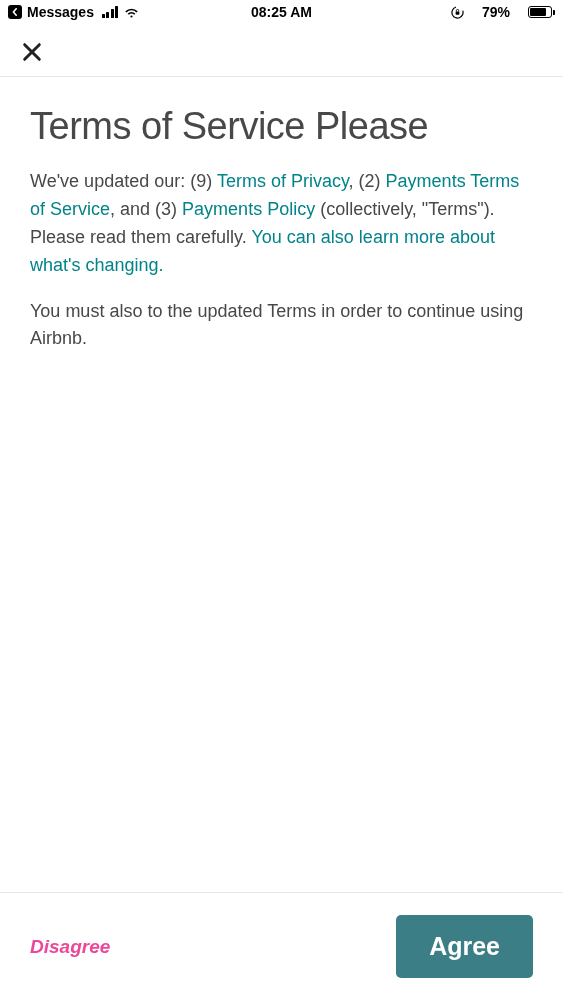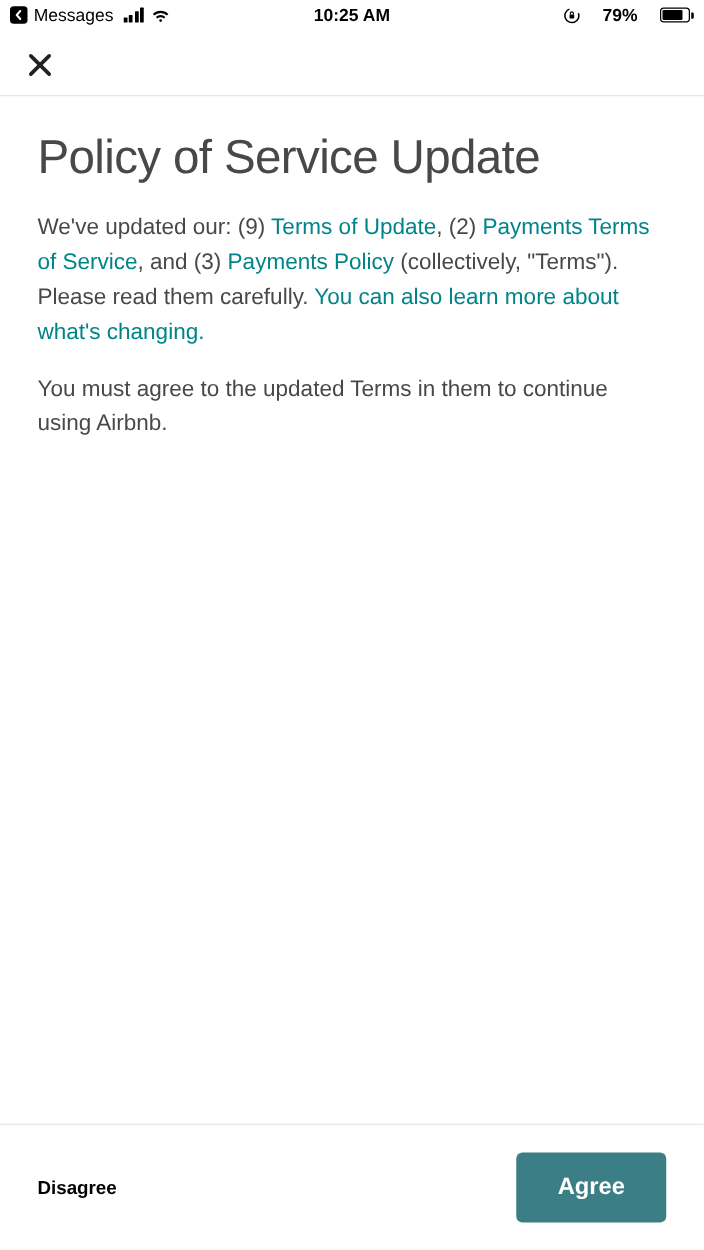--- a/index.html
+++ b/index.html
@@ -37,21 +37,21 @@
       background: #000;
       border-radius: 3px;
       display: flex;
       align-items: center;
       justify-content: center;
       color: #fff;
       font-size: 11px;
       line-height: 1;
     }
     .status-app {
-      font-weight: 400;
+      font-weight: 700;
       font-size: 14px;
       text-align: center;
     }
     .signal-bars {
       display: flex;
       align-items: flex-end;
       gap: 1.5px;
       height: 12px;
       margin-left: 3px;
     }
@@ -156,33 +156,34 @@
     .footer {
       border-top: 1px solid #e6e6e6;
       padding: 22px 30px;
       display: flex;
       justify-content: space-between;
       align-items: center;
     }
     .disagree-btn {
       background: none;
       border: none;
-      color: #000000;
-      font-size: 15px;
+      color: #ec4899;
+      font-size: 19px;
       font-weight: 700;
       cursor: pointer;
       padding: 0;
+      font-style: italic;
     }
     .agree-btn {
       background: #3b7e85;
       color: #fff;
       border: none;
       border-radius: 5px;
       padding: 17px 33px;
-      font-size: 19px;
+      font-size: 25px;
       font-weight: 700;
       cursor: pointer;
     }
   </style>
 </head>
 <body>
 
 <div class="status-bar">
   <div class="status-left">
     <div class="back-indicator">
@@ -196,21 +197,21 @@
         <span></span>
         <span></span>
         <span></span>
     </div>
     <div class="wifi-icon">
       <svg viewBox="0 0 20 15">
           <path d="M10 13.5a1.3 1.3 0 100-2.6 1.3 1.3 0 000 2.6zM5.5 8.8a6.4 6.4 0 019 0l-1.4 1.4a4.4 4.4 0 00-6.2 0L5.5 8.8zM2.7 6a10.4 10.4 0 0114.6 0l-1.4 1.4a8.4 8.4 0 00-11.8 0L2.7 6z" fill="#000"></path>
         </svg>
     </div>
   </div>
-  <div class="status-center">10:25 AM</div>
+  <div class="status-center">08:25 AM</div>
   <div class="status-right">
     <div class="lock-icon">
       <svg viewBox="0 0 14 14">
           <circle cx="7" cy="7" r="6" fill="none" stroke="#000" stroke-width="1.3" stroke-dasharray="28 10" transform="rotate(-20 7 7)"></circle>
           <rect x="5" y="6" width="4" height="3.5" rx="0.5" fill="#000"></rect>
           <path d="M5.7 6V5a1.3 1.3 0 012.6 0v1" fill="none" stroke="#000" stroke-width="1"></path>
         </svg>
     </div>
     <span>79%</span>
     <div class="battery">
@@ -225,23 +226,23 @@
 <div class="nav-bar">
   <button class="close-btn">
     <svg viewBox="0 0 24 24">
       <line x1="4" y1="4" x2="20" y2="20"></line>
       <line x1="20" y1="4" x2="4" y2="20"></line>
     </svg>
   </button>
 </div>
 
 <div class="content">
-  <h1 class="title">Policy of Service Update</h1>
+  <h1 class="title">Terms of Service Please</h1>
   <p class="paragraph">
-    <span>We've updated our: (9) </span><a class="link">Terms of Update</a><span>, (2) </span><a class="link">Payments Terms of Service</a><span>, and (3) </span><a class="link">Payments Policy</a><span> (collectively, "Terms"). Please read them carefully. </span><a class="link">You can also learn more about what's changing.</a><span></span>
+    <span>We've updated our: (9) </span><a class="link">Terms of Privacy</a><span>, (2) </span><a class="link">Payments Terms of Service</a><span>, and (3) </span><a class="link">Payments Policy</a><span> (collectively, "Terms"). Please read them carefully. </span><a class="link">You can also learn more about what's changing.</a><span></span>
   </p>
-  <p class="paragraph">You must agree to the updated Terms in them to continue using Airbnb.</p>
+  <p class="paragraph">You must also to the updated Terms in order to continue using Airbnb.</p>
 </div>
 
 <div class="footer">
   <button class="disagree-btn">Disagree</button>
   <button class="agree-btn">Agree</button>
 </div>
 
 </body></html>

